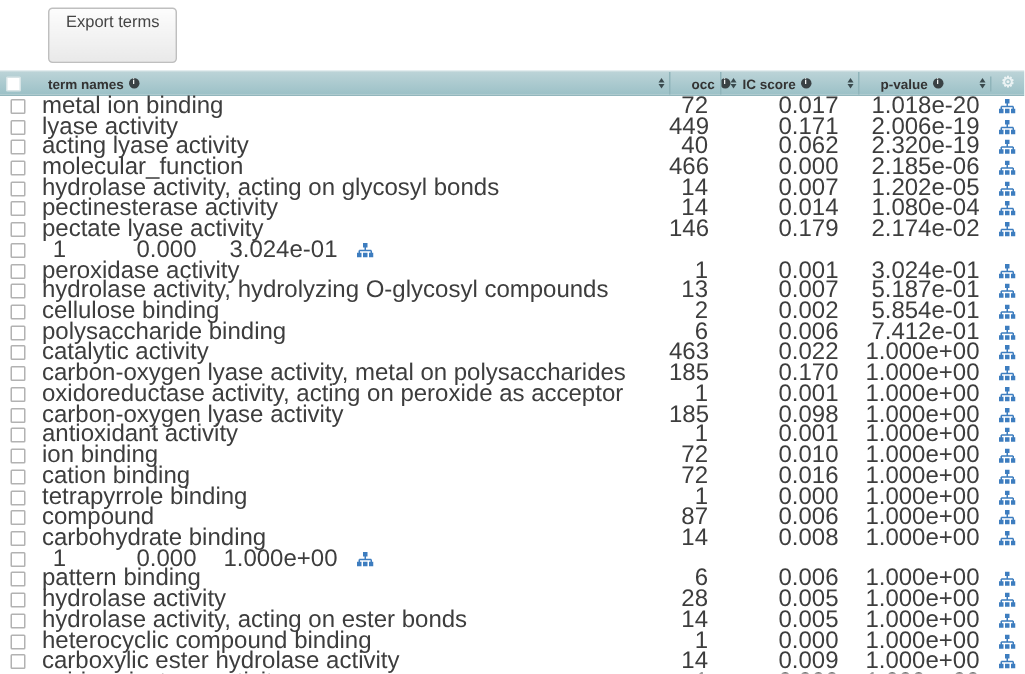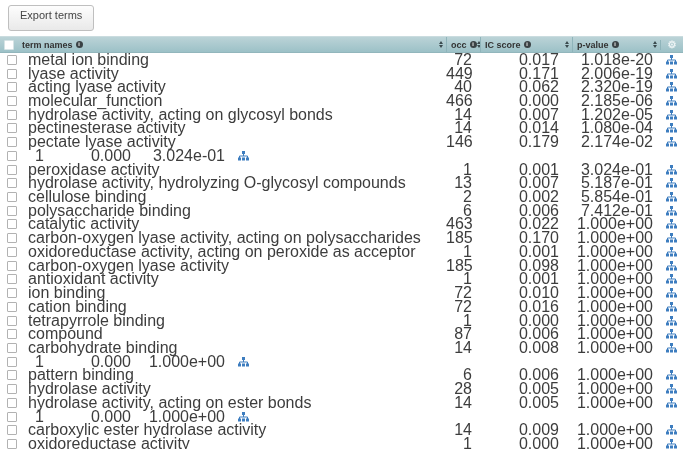--- a/index.html
+++ b/index.html
@@ -3,45 +3,46 @@
 <meta charset="utf-8">
 <style>
   html,body{margin:0;padding:0;}
   body{
     width:683px;height:449px;overflow:hidden;background:#ffffff;
     font-family:"Liberation Sans",sans-serif;position:relative;
   }
   
   .toolbar{padding:5px 0 5px 8px;}
   .btn{
-    display:inline-block;padding:3px 11px 9px;font-size:11px;color:#454545;
+    display:inline-block;padding:3px 11px 20px;font-size:11px;color:#454545;
     background:linear-gradient(#fdfdfd,#e9e9e9);
     border:1px solid #bfbfbf;border-radius:3px;cursor:pointer;
     font-family:"Liberation Sans",sans-serif;
+    margin-left:24px;
   }
   
   .tbl{width:683px;}
   .hdr{
     display:flex;align-items:center;height:15px;
     background:linear-gradient(#bbd3d7,#9cc1c7);
     border-top:1px solid #cadcdf;border-bottom:1px solid #92b6bc;
     font-size:9px;font-weight:bold;color:#333333;
   }
   .cell{box-sizing:border-box;}
   .c-check{width:18px;flex:none;display:flex;align-items:center;}
   .c-term{flex:1;min-width:0;}
   .c-occ{width:34px;flex:none;}
   .c-ic{width:92px;flex:none;}
   .c-pval{width:88px;flex:none;}
   .c-gear{width:23px;flex:none;display:flex;justify-content:center;align-items:center;}
   .hdr .hcell{display:flex;align-items:center;height:100%;cursor:pointer;}
   .hdr .c-term{padding-left:4px;}
   .hdr .c-occ,.hdr .c-ic,.hdr .c-pval{border-left:1px solid #8fb4ba;padding-left:4px;align-items:center;}
   .hdr .c-gear{border-left:1px solid #8fb4ba;}
-  .hdr .lbl{white-space:nowrap;}
+  .hdr .lbl{white-space:nowrap;margin-left:10px;}
   .info{
     display:inline-block;width:7px;height:7px;border-radius:50%;
     background:#3a4245;color:#ffffff;font-size:5.5px;line-height:7px;
     text-align:center;margin-left:3px;font-style:normal;font-weight:bold;flex:none;
   }
   .sort{display:flex;flex-direction:column;align-items:center;margin-left:auto;padding-right:3px;gap:1px;flex:none;}
   .sort .up{width:0;height:0;border-left:2.5px solid transparent;border-right:2.5px solid transparent;border-bottom:3px solid #3a4a4e;}
   .sort .dn{width:0;height:0;border-left:2.5px solid transparent;border-right:2.5px solid transparent;border-top:3px solid #3a4a4e;}
   .gear{font-size:10px;color:#ecf3f4;line-height:10px;}
   
@@ -379,21 +380,21 @@
           <rect x="8" y="6.5" width="3" height="3" stroke-width="0"></rect>
         </g>
       </svg>
     </div>
   </div>
 
   <div class="row">
     <div class="cell c-check">
       <span class="cb"></span>
     </div>
-    <div class="cell c-term">carbon-oxygen lyase activity, acting on polysaccharides</div>
+    <div class="cell c-term">carbon-oxygen lyase activity, metal on polysaccharides</div>
     <div class="cell num c-occ">185</div>
     <div class="cell num c-ic">0.170</div>
     <div class="cell num c-pval">1.000e+00</div>
     <div class="cell c-gear">
       <svg class="hier" width="11" height="10" viewBox="0 0 11 10">
         <g fill="#3d7dbf" stroke="#3d7dbf">
           <rect x="4" y="0" width="3" height="3" stroke-width="0"></rect>
           <path d="M5.5 2.5 V5 M1.5 5 H9.5 M1.5 5 V7 M9.5 5 V7" fill="none" stroke-width="1"></path>
           <rect x="0" y="6.5" width="3" height="3" stroke-width="0"></rect>
           <rect x="4" y="6.5" width="3" height="3" stroke-width="0"></rect>
@@ -651,20 +652,21 @@
           <rect x="8" y="6.5" width="3" height="3" stroke-width="0"></rect>
         </g>
       </svg>
     </div>
   </div>
 
   <div class="row">
     <div class="cell c-check">
       <span class="cb"></span>
     </div>
+    <div class="cell c-term">heterocyclic compound binding</div>
     <div class="cell num c-occ">1</div>
     <div class="cell num c-ic">0.000</div>
     <div class="cell num c-pval">1.000e+00</div>
     <div class="cell c-gear">
       <svg class="hier" width="11" height="10" viewBox="0 0 11 10">
         <g fill="#3d7dbf" stroke="#3d7dbf">
           <rect x="4" y="0" width="3" height="3" stroke-width="0"></rect>
           <path d="M5.5 2.5 V5 M1.5 5 H9.5 M1.5 5 V7 M9.5 5 V7" fill="none" stroke-width="1"></path>
           <rect x="0" y="6.5" width="3" height="3" stroke-width="0"></rect>
           <rect x="4" y="6.5" width="3" height="3" stroke-width="0"></rect>

